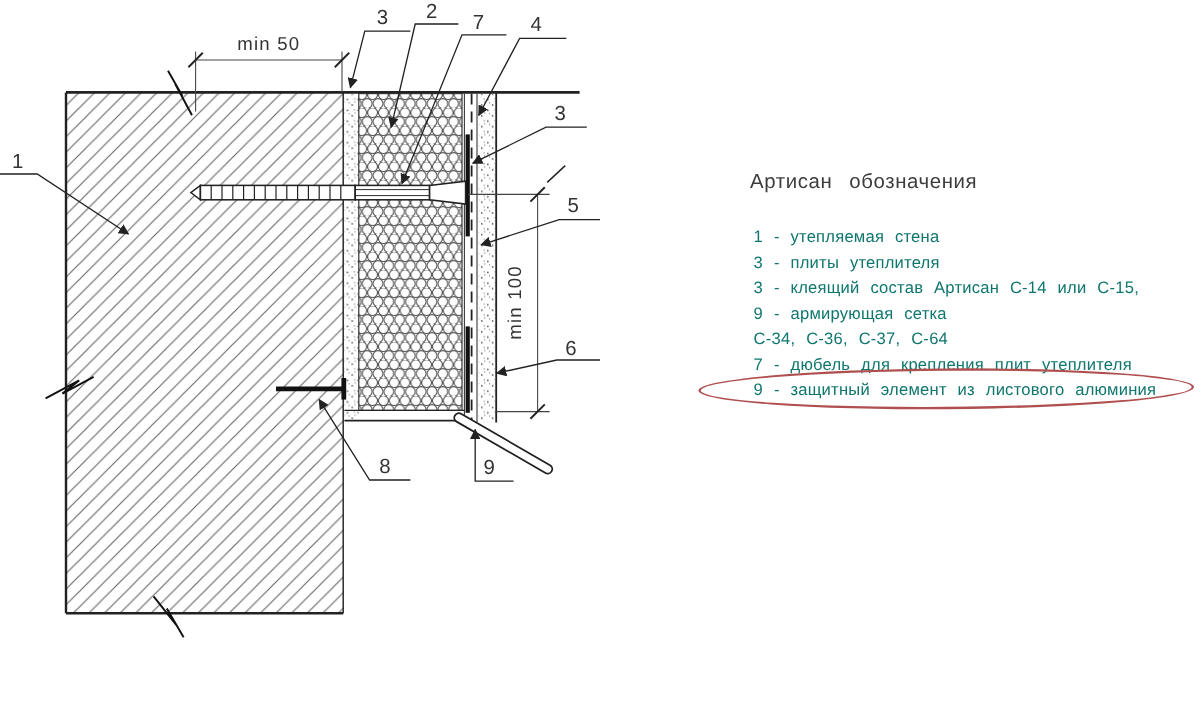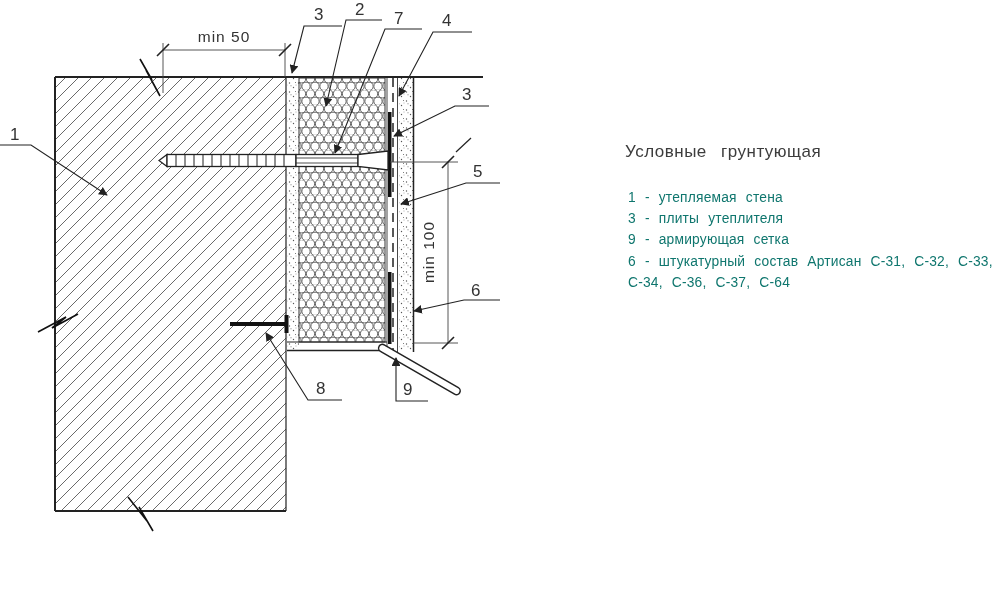--- a/index.html
+++ b/index.html
@@ -176,23 +176,25 @@
       <text x="462" y="100">3</text>
       <text x="473" y="177">5</text>
       <text x="471" y="296">6</text>
       <text x="316" y="394">8</text>
       <text x="403" y="395">9</text>
     </g>
   </svg>
 
   
   <div class="legend">
-    <div class="legend-title">Условные грунтующая</div>
+    <div class="legend-title">Артисан обозначения</div>
     <div class="legend-items">
       <div class="legend-row">1 - утепляемая стена</div>
       <div class="legend-row">3 - плиты утеплителя</div>
+      <div class="legend-row">3 - клеящий состав Артисан С-14 или С-15,</div>
       <div class="legend-row">9 - армирующая сетка</div>
-      <div class="legend-row">6 - штукатурный состав Артисан С-31, С-32, С-33,</div>
       <div class="legend-row">С-34, С-36, С-37, С-64</div>
+      <div class="legend-row">7 - дюбель для крепления плит утеплителя</div>
+      <div class="legend-row circled">9 - защитный элемент из листового алюминия</div>
     </div>
   </div>
 
 </div>
 
 </body></html>

